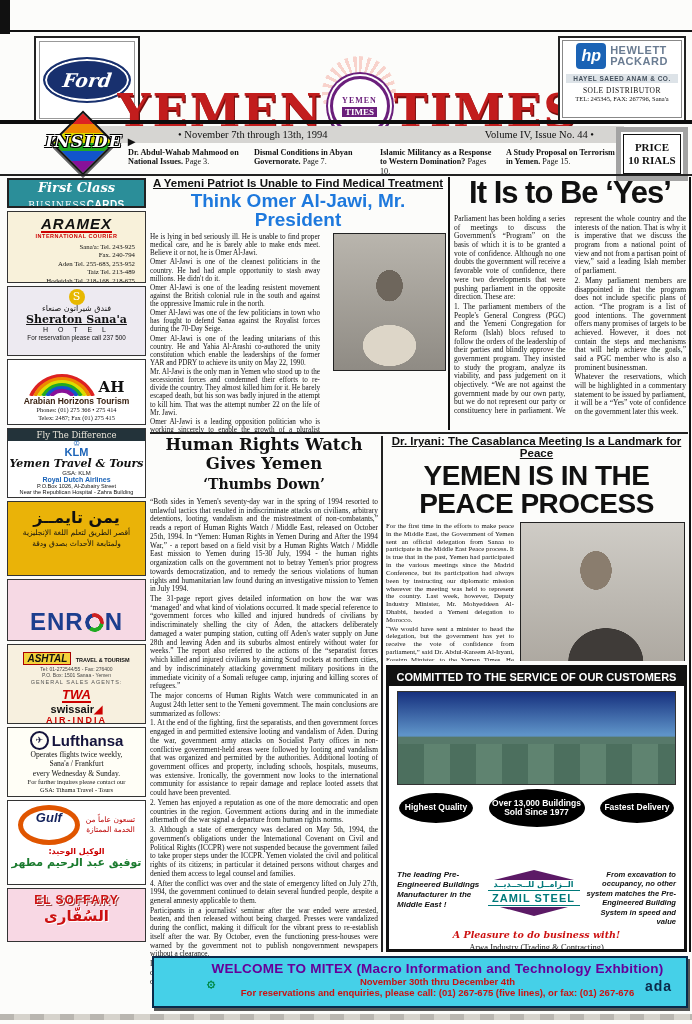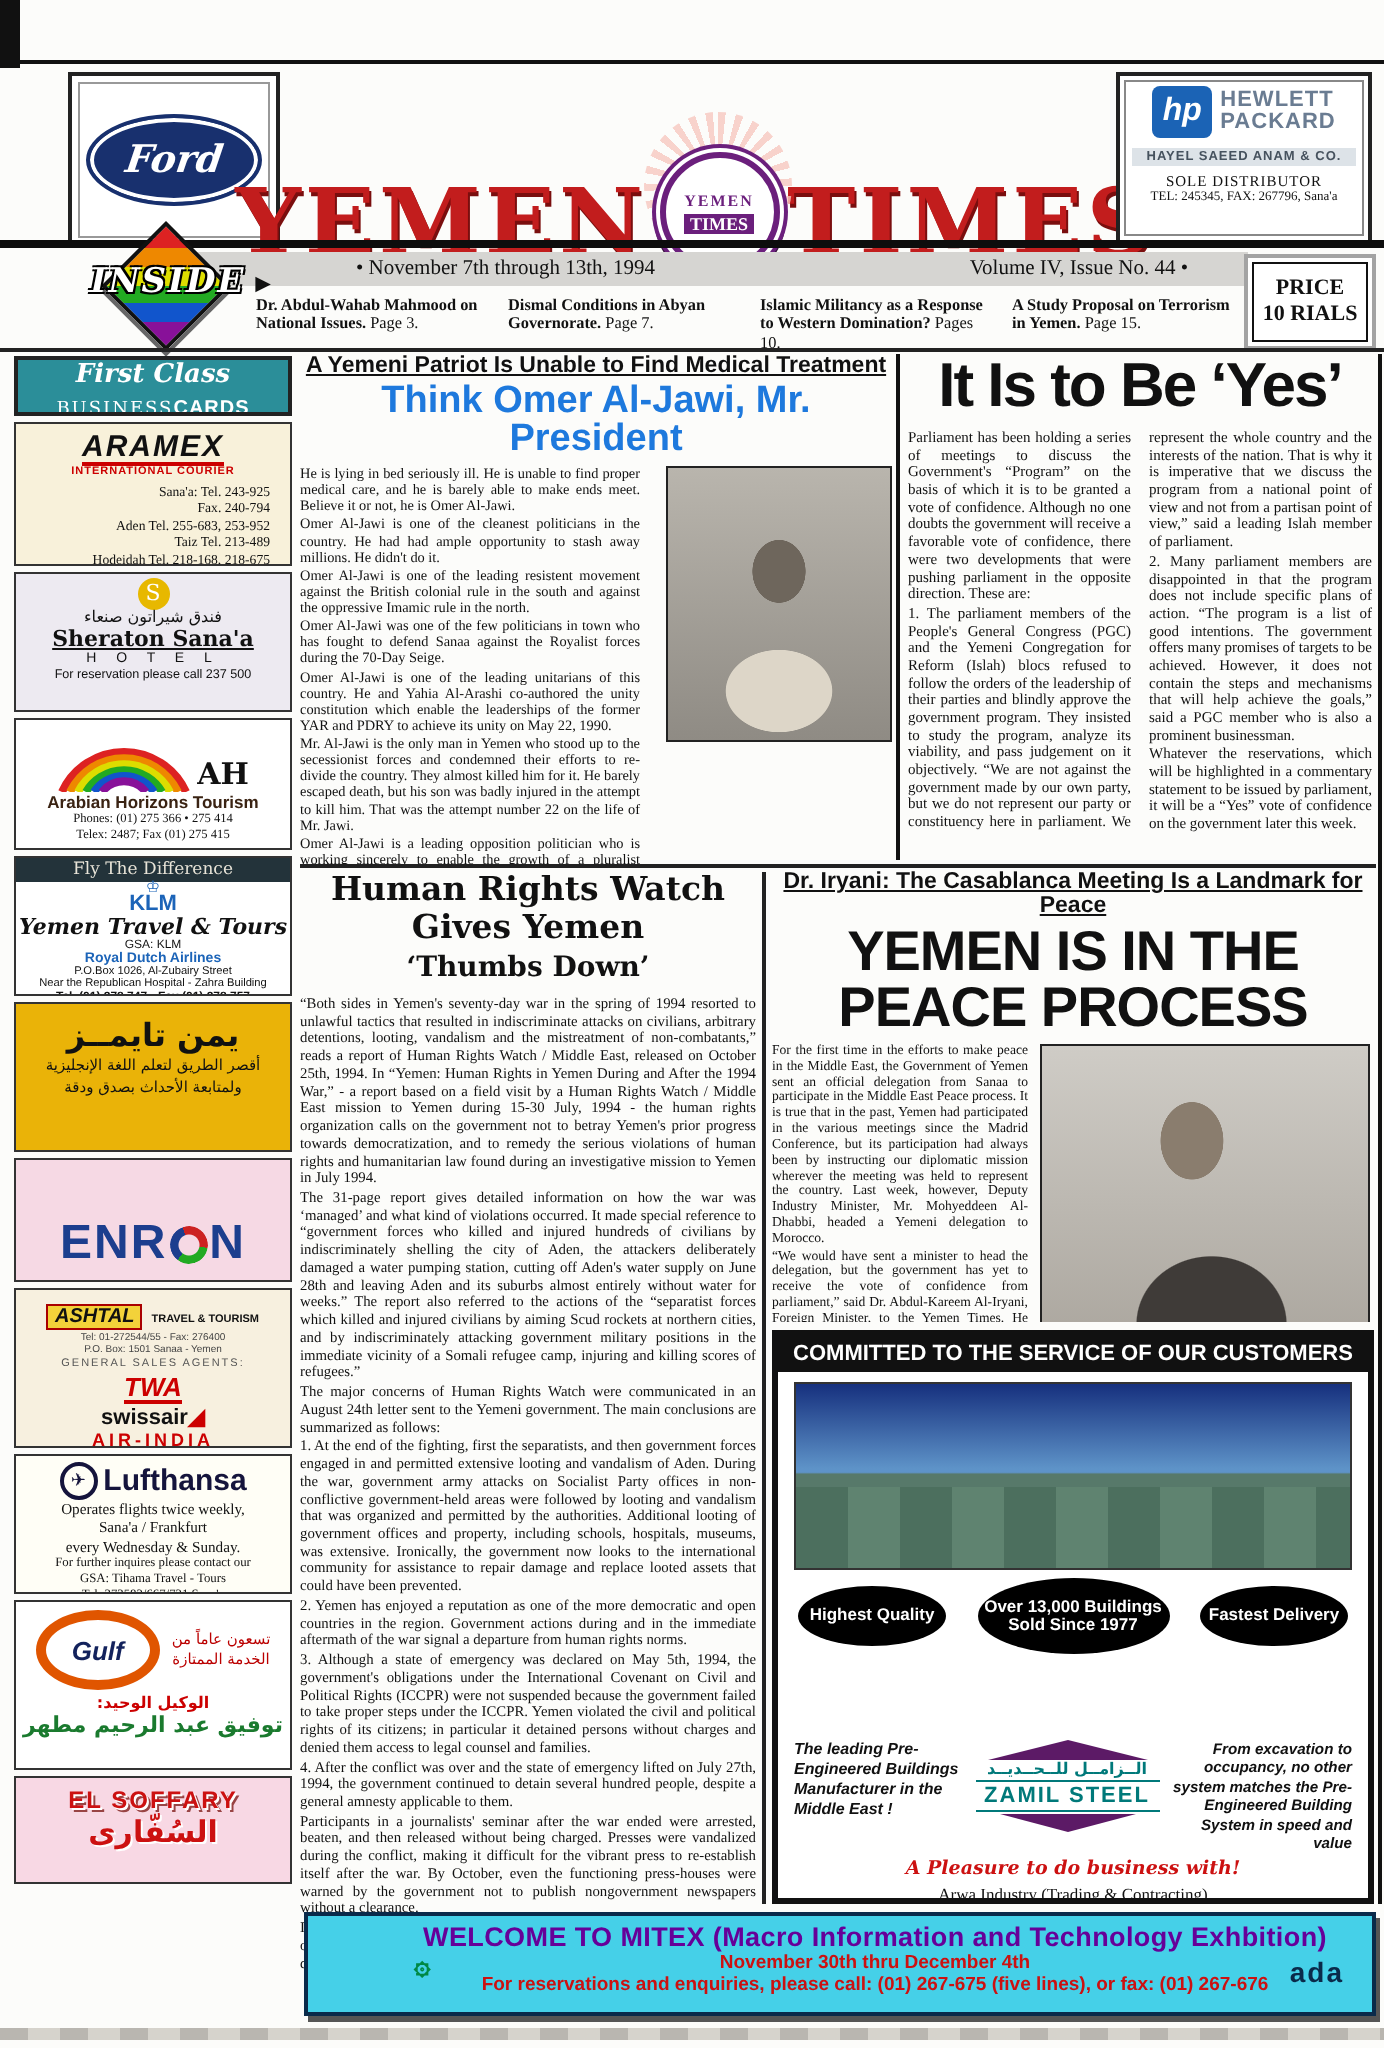--- a/index.html
+++ b/index.html
@@ -49,21 +49,21 @@
            background:linear-gradient(135deg,#d22 0 18%,#e80 18% 34%,#dd0 34% 50%,#2a2 50% 64%,#15c 64% 80%,#819 80%);
            border:2px solid #111;box-shadow:2px 2px 0 #666;}
   .inside-label{position:absolute;left:-12px;top:13px;width:100px;text-align:center;
                 font-family:"DejaVu Serif",serif;font-weight:bold;font-style:italic;font-size:17px;
                 color:#fff;letter-spacing:1px;text-shadow:-1px -1px 0 #000,1px -1px 0 #000,-1px 1px 0 #000,1px 1px 0 #000;}
   .inside-arrow{position:absolute;right:-6px;top:16px;font-size:13px;color:#111;}
   .teasers{position:absolute;left:128px;top:148px;width:494px;height:26px;display:flex;gap:10px;}
   .teaser{flex:1;font-size:8.2px;line-height:1.15;}
   .tt{font-weight:bold;}
   .tp{font-weight:normal;}
-  .pricebox{position:absolute;right:4px;top:127px;width:62px;height:44px;border:2px solid #a3a3a3;
+  .pricebox{position:absolute;right:4px;top:127px;width:62px;height:44px;border:5px solid #a3a3a3;
             box-shadow:inset 0 0 0 2px #fff,inset 0 0 0 3px #111;display:flex;flex-direction:column;
             align-items:center;justify-content:center;font-weight:bold;font-size:11px;line-height:1.2;
             background:#fff;}
   .rule-teasers{position:absolute;left:0;top:174px;width:692px;height:2px;background:#222;}
   
   .sidebar{position:absolute;left:7px;top:178px;width:139px;height:836px;display:flex;
            flex-direction:column;gap:3px;font-family:"Liberation Sans",sans-serif;}
   .ad{border:1px solid #333;background:#fff;box-sizing:border-box;overflow:hidden;flex:0 0 auto;
       text-align:center;}
   .ad-fc{height:30px;background:#2b8e99;color:#fff;border:2px solid #222;padding-top:1px;}
@@ -127,21 +127,21 @@
   .ad-luft{height:70px;padding-top:3px;background:#fffef6;}
   .luft-row{display:flex;align-items:center;justify-content:center;gap:3px;}
   .luft-logo{width:15px;height:15px;border-radius:50%;border:2px solid #15143c;color:#15143c;font-size:9px;
              line-height:15px;}
   .luft-brand{font-weight:bold;font-size:15px;color:#15143c;}
   .luft-l{font-family:"Liberation Serif",serif;font-size:7.6px;line-height:1.25;}
   .luft-s{font-family:"Liberation Serif",serif;font-size:6.4px;line-height:1.2;}
   .ad-gulf{height:85px;padding-top:4px;}
   .gulf-row{display:flex;align-items:center;justify-content:center;gap:6px;}
   .gulf-oval{width:52px;height:30px;border-radius:50%;border:5px solid #e05500;background:#fff;
-             display:flex;align-items:center;justify-content:center;}
+             display:flex;justify-content:center;}
   .gulf-oval span{font-weight:bold;font-style:italic;font-size:13px;color:#13225c;}
   .gulf-ar1{font-family:"DejaVu Sans",sans-serif;font-size:7.5px;color:#b00;direction:rtl;line-height:1.3;}
   .gulf-agent{font-family:"DejaVu Sans",sans-serif;font-size:8px;color:#c00;font-weight:bold;direction:rtl;margin-top:2px;}
   .gulf-name{font-family:"DejaVu Sans",sans-serif;font-size:11px;color:#1a7a2e;font-weight:bold;direction:rtl;line-height:1.2;}
   .ad-soffary{height:54px;background:#f8d8e4;padding-top:4px;}
   .soff-en{color:#c11;font-weight:bold;font-size:12px;letter-spacing:1px;text-shadow:1px 1px 0 #fff,2px 2px 0 #944;}
   .soff-ar{font-family:"DejaVu Sans",sans-serif;color:#c11;font-weight:bold;font-size:15px;direction:rtl;
            text-shadow:1px 1px 0 #fff;}
   
   .kicker{font-family:"Liberation Sans",sans-serif;font-size:11.5px;font-weight:bold;text-decoration:underline;

